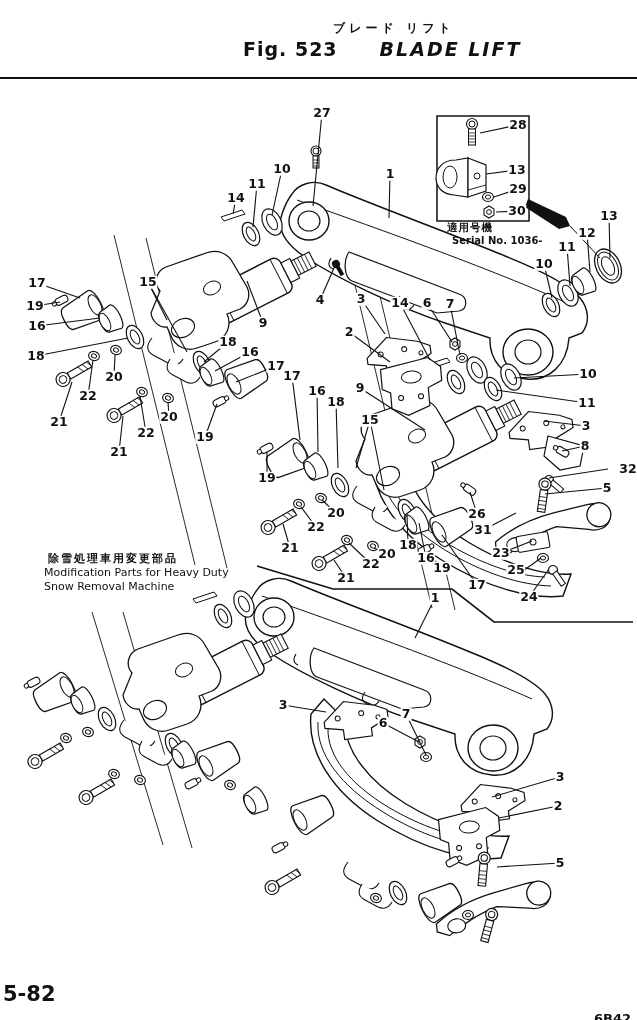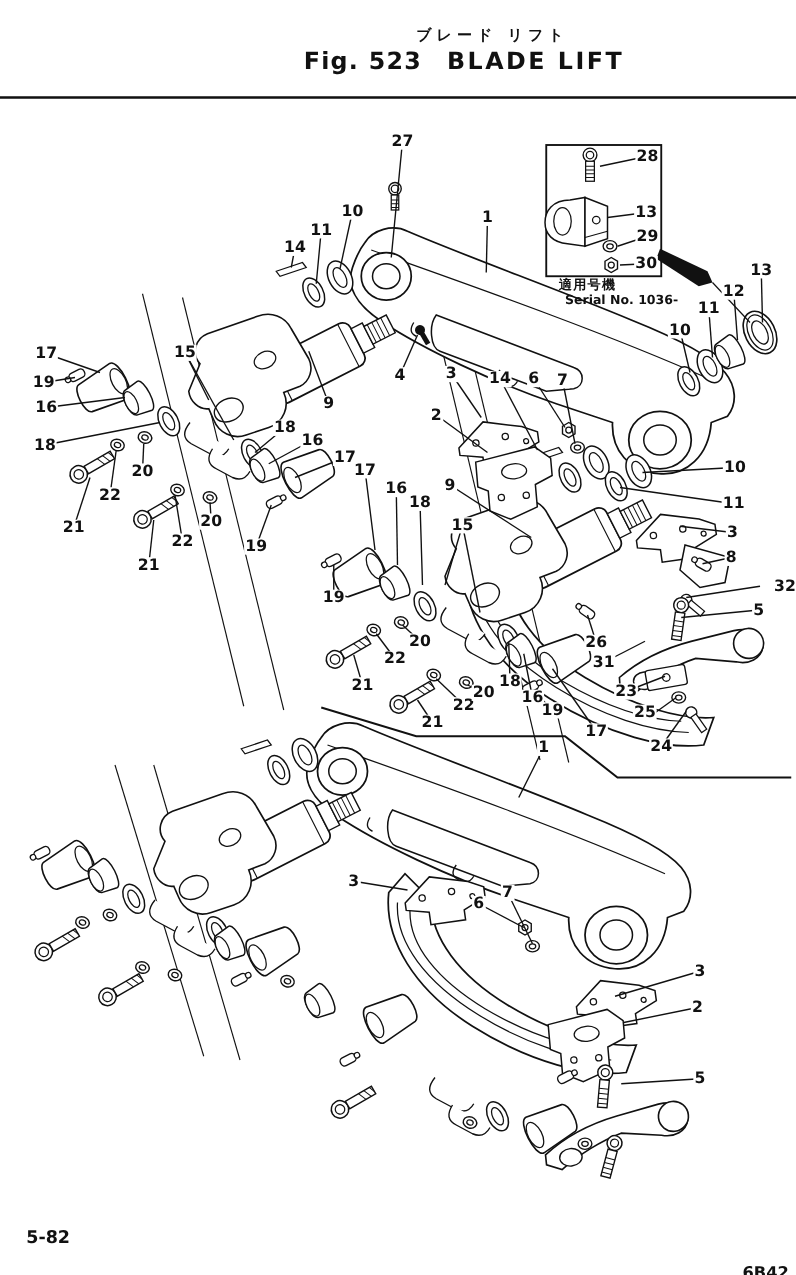--- a/index.html
+++ b/index.html
@@ -1,26 +1,26 @@
 <!DOCTYPE html>
 <html><head>
 <meta charset="utf-8">
 <style>
   html,body{margin:0;padding:0;background:#888;}
   .page{position:relative;width:637px;height:1020px;background:#ffffff;overflow:hidden;
         font-family:"DejaVu Sans","Liberation Sans",sans-serif;color:#111;margin:0 auto;}
   .title-ja{position:absolute;left:333px;top:20px;font-size:12px;font-weight:700;letter-spacing:4px;}
   .fig-line{position:absolute;left:243px;top:38px;font-size:19px;font-weight:600;letter-spacing:1px;white-space:nowrap;}
-  .fig-line .en{margin-left:20px;letter-spacing:2px;}
+  .fig-line .en{margin-left:42px;letter-spacing:2px;font-style:italic;}
   .top-rule{position:absolute;left:0;top:77px;width:637px;height:2px;background:#111;}
   .note{position:absolute;left:44px;top:552px;font-size:11px;line-height:14px;white-space:nowrap;}
   .note .ja{font-weight:700;letter-spacing:2px;margin-left:4px;}
   .inset-caption{position:absolute;left:447px;top:221px;font-size:10.5px;font-weight:700;letter-spacing:1px;}
   .inset-serial{position:absolute;left:452px;top:235px;font-size:10px;font-weight:700;white-space:nowrap;}
-  .footer-page{position:absolute;left:21px;top:982px;font-size:14px;font-weight:600;}
+  .footer-page{position:absolute;left:3px;top:982px;font-size:21px;font-weight:600;}
   .plate-code{position:absolute;left:594px;top:1011px;font-size:13px;font-weight:700;}
   .callout{position:absolute;transform:translate(-50%,-50%);font-size:12.5px;font-weight:600;
            line-height:1;background:#fff;padding:0 1px;letter-spacing:0;}
   svg.art{position:absolute;left:0;top:0;}
   svg.art *{vector-effect:none;}
 </style>
 </head>
 <body>
 
 <div class="page">
@@ -411,17 +411,22 @@
       <div class="callout" style="left: 383px; top: 723px;">6</div>
       <div class="callout" style="left: 406px; top: 714px;">7</div>
       <div class="callout" style="left: 560px; top: 777px;">3</div>
       <div class="callout" style="left: 558px; top: 806px;">2</div>
       <div class="callout" style="left: 560px; top: 863px;">5</div>
     </div>
 
   <div class="inset-caption">適用号機</div>
   <div class="inset-serial">Serial No. 1036-</div>
 
+  <div class="note">
+    <div class="ja">除雪処理車用変更部品</div>
+    <div>Modification Parts for Heavy Duty</div>
+    <div>Snow Removal Machine</div>
+  </div>
 
   <div class="footer-page">5-82</div>
   <div class="plate-code">6B42</div>
 
 </div>
 
 </body></html>

